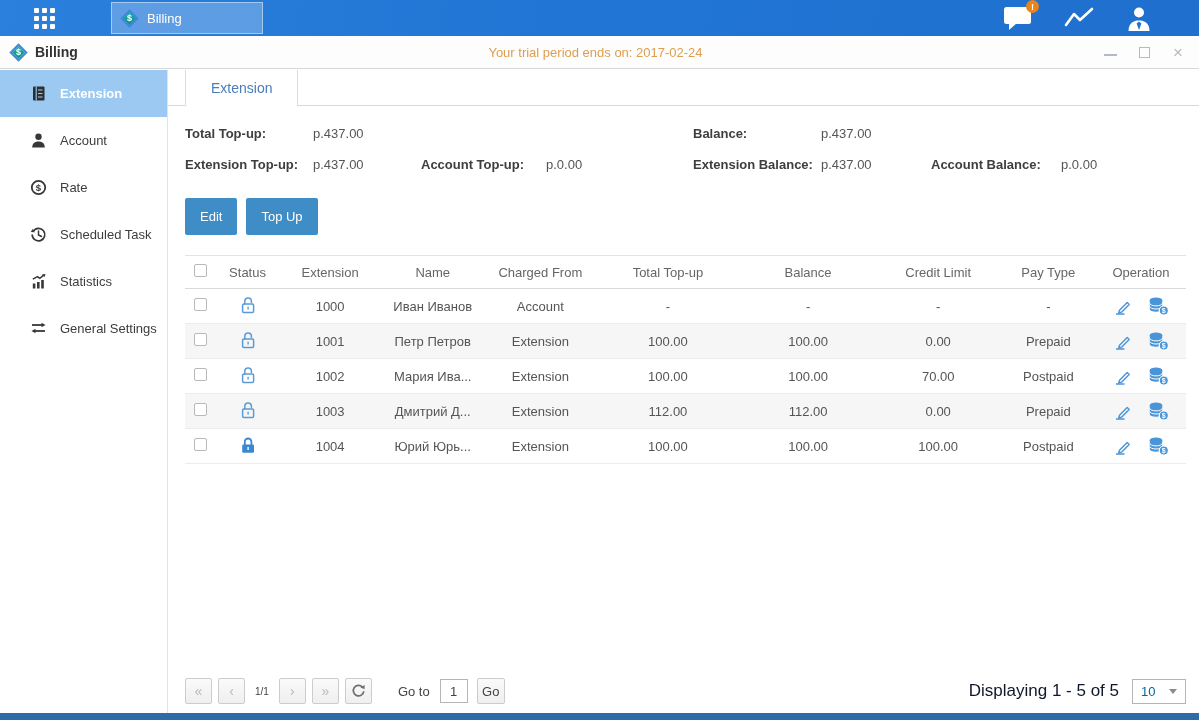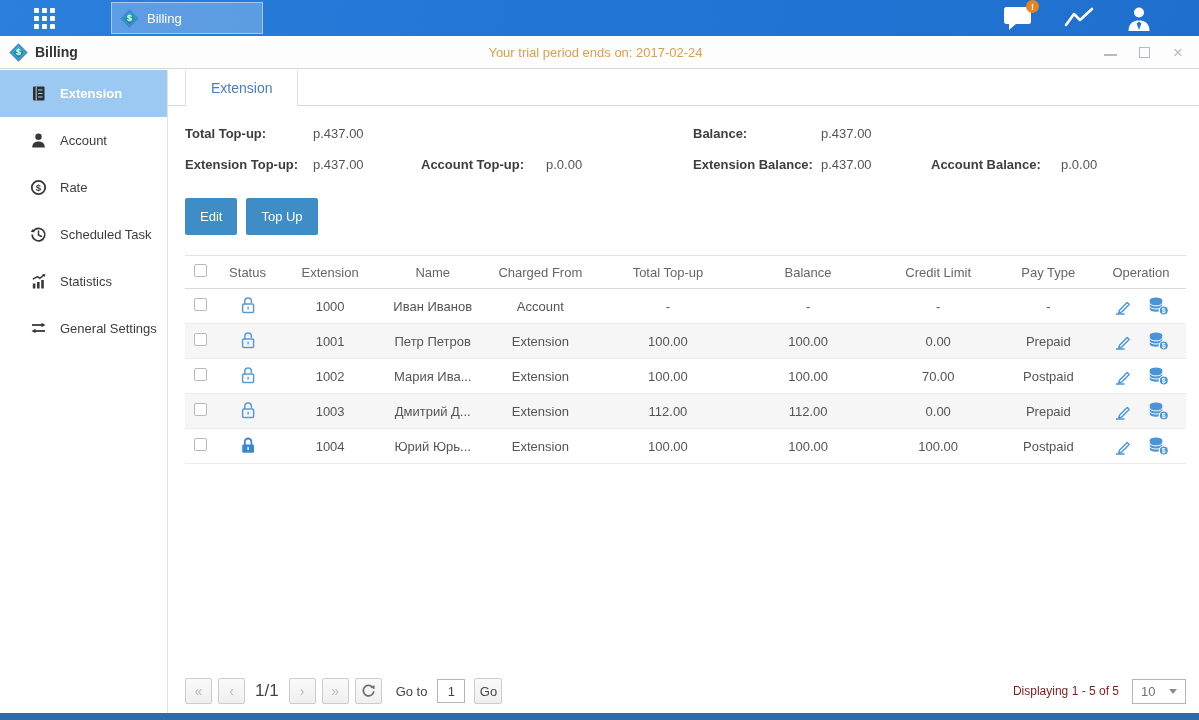--- a/index.html
+++ b/index.html
@@ -78,30 +78,30 @@
   .cb { width:13px; height:13px; border:1px solid #b9b9b9; border-radius:2px; background:#fff;
     display:inline-block; cursor:pointer; }
   .opcell { display:flex; justify-content:center; gap:16px; align-items:center; }
   .opcell svg { cursor:pointer; }
 
   
   .footer { position:absolute; bottom:9px; left:17px; right:13px; display:flex; align-items:center; }
   .pgbtn { width:27px; height:26px; background:linear-gradient(#fafafa,#efefef); border:1px solid #ccc;
     border-radius:2px; color:#b9b9b9; display:flex; align-items:center; justify-content:center;
     font-size:14px; margin-right:6px; cursor:pointer; }
-  .pgtext { color:#444; font-size:17px; margin:0 10px 0 4px; }
-  .goto-label { color:#444; font-size:13px; margin:0 10px 0 8px; }
+  .pgtext { color:#444; font-size:10px; margin:0 10px 0 4px; }
+  .goto-label { color:#444; font-size:13px; margin:0 10px 0 20px; }
   .goto-input { width:28px; height:24px; border:1px solid #b5b5b5; text-align:center; font-size:13px;
     color:#444; font-family:inherit; margin-right:9px; }
   .gobtn { width:28px; height:26px; background:linear-gradient(#fafafa,#efefef); border:1px solid #ccc;
     border-radius:2px; color:#444; font-size:13px; display:flex; align-items:center; justify-content:center; cursor:pointer; }
   .footer-right { margin-left:auto; display:flex; align-items:center; }
-  .displaying { color:#7f1d1d; font-size:12px; margin-right:13px; }
+  .displaying { color:#0f172a; font-size:17px; margin-right:13px; }
   .pgsize { width:54px; height:25px; border:1px solid #b5b5b5; display:flex; align-items:center;
-    padding:0 8px; font-size:13px; color:#737373; cursor:pointer; background:#fff; }
+    padding:0 8px; font-size:13px; color:#0369a1; cursor:pointer; background:#fff; }
   .caret { margin-left:auto; width:0; height:0; border-left:4px solid transparent;
     border-right:4px solid transparent; border-top:5px solid #8a8a8a; }
 
   #bottomstrip { position:absolute; bottom:0; left:0; right:0; height:7px; background:#2e6ca8; }
 </style>
 </head>
 <body>
 
 <div id="topbar">
   <div class="grid-icon">

